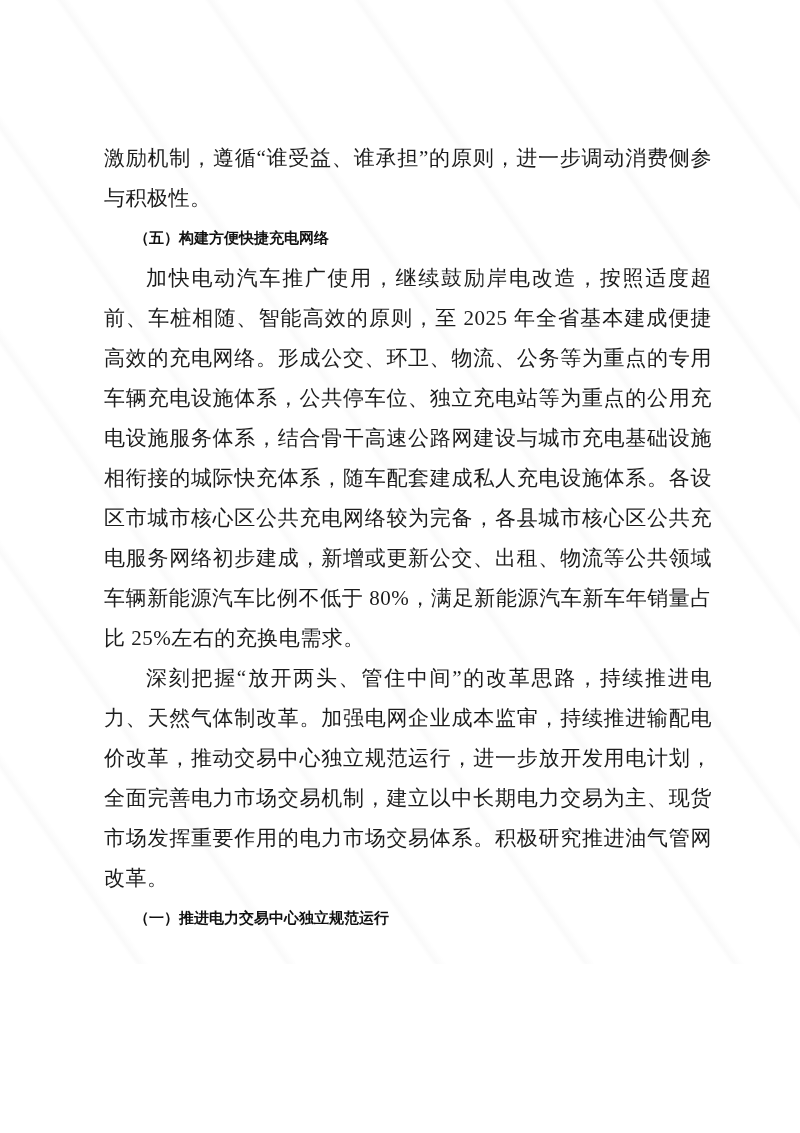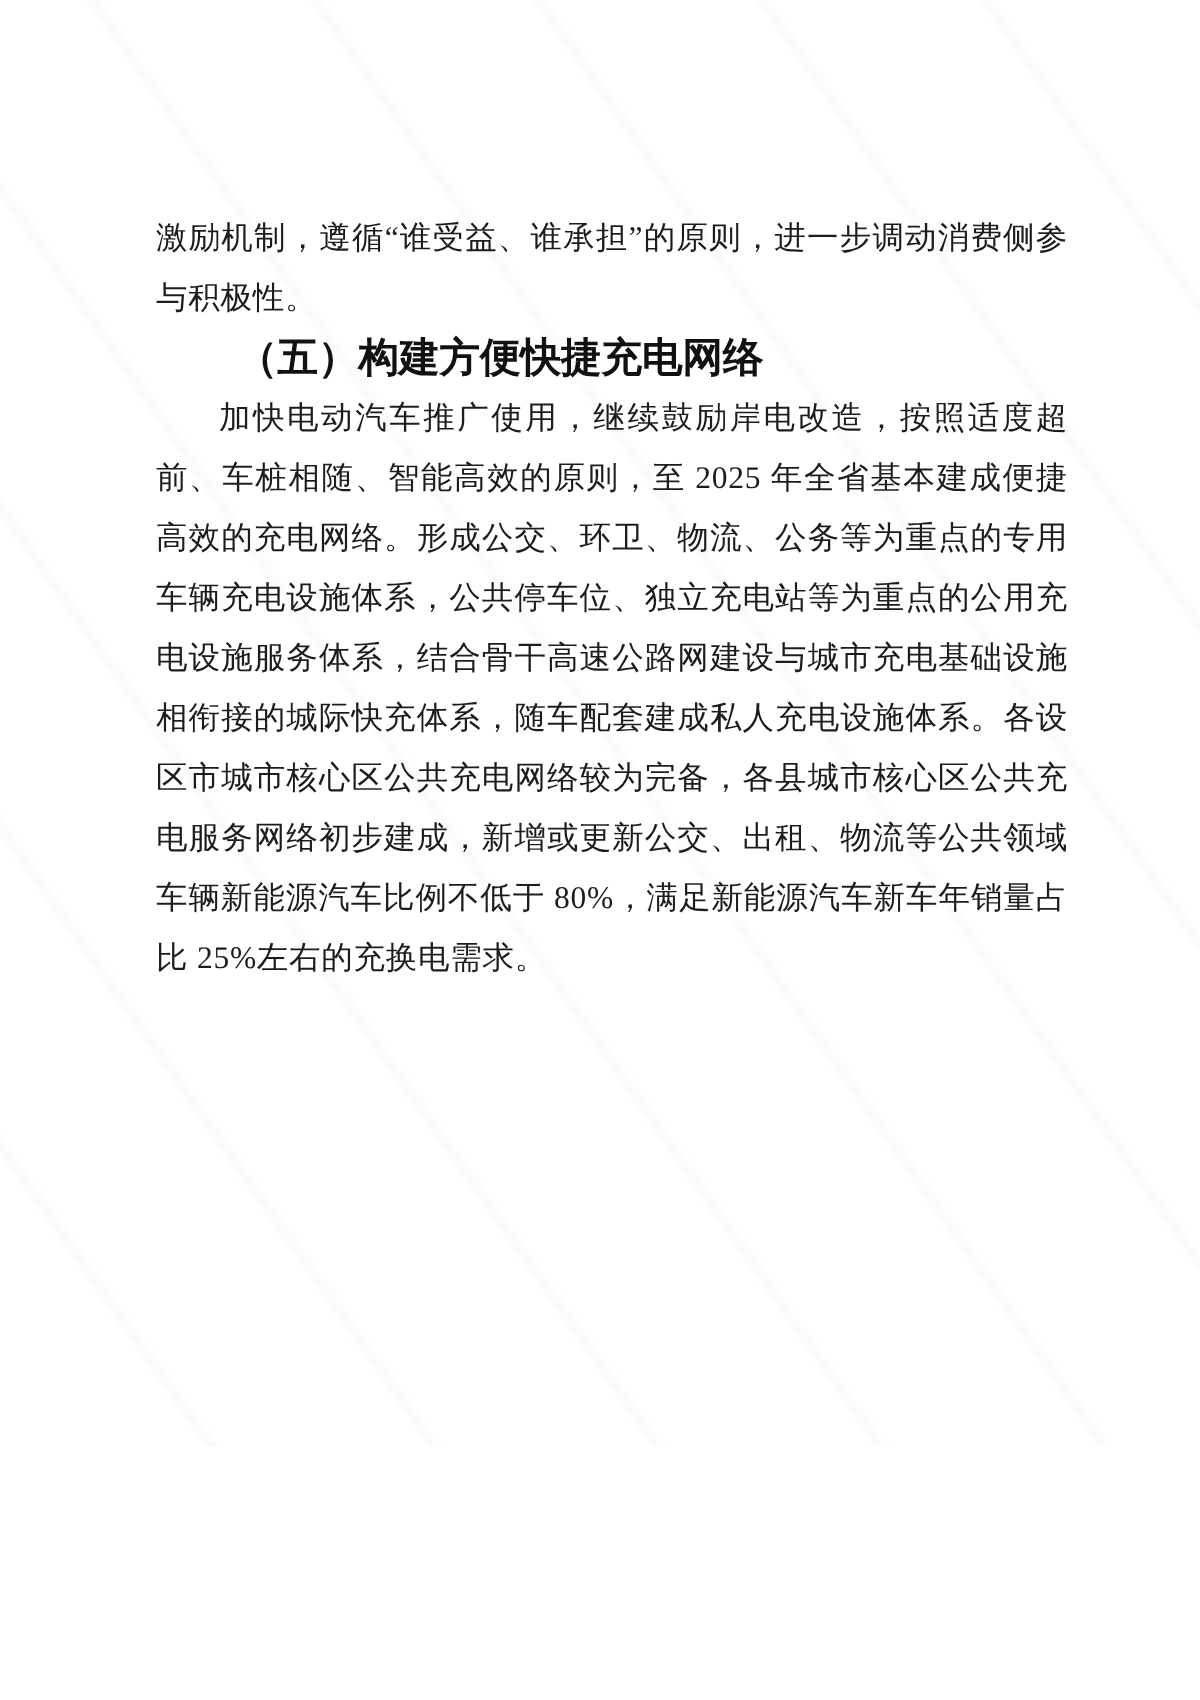--- a/index.html
+++ b/index.html
@@ -37,21 +37,21 @@
     line-height: 40px;
     text-align: justify;
     letter-spacing: 0.5px;
     color: #1c1c1c;
   }
   .content p.body.indent {
     text-indent: 2em;
   }
   .content h2.heading {
     margin: 0;
-    font-size: 27px;
+    font-size: 15px;
     line-height: 40px;
     font-weight: bold;
     text-indent: 2em;
     color: #111111;
     font-family: "Liberation Serif", serif;
   }
   .footer {
     position: absolute;
     top: 1014px;
     right: 92px;
@@ -71,19 +71,21 @@
 </style>
 </head>
 <body>
 
 <div class="page">
 
   <div class="content">
       <p class="body">激励机制，遵循“谁受益、谁承担”的原则，进一步调动消费侧参与积极性。</p>
       <h2 class="heading">（五）构建方便快捷充电网络</h2>
       <p class="body indent">加快电动汽车推广使用，继续鼓励岸电改造，按照适度超前、车桩相随、智能高效的原则，至 2025 年全省基本建成便捷高效的充电网络。形成公交、环卫、物流、公务等为重点的专用车辆充电设施体系，公共停车位、独立充电站等为重点的公用充电设施服务体系，结合骨干高速公路网建设与城市充电基础设施相衔接的城际快充体系，随车配套建成私人充电设施体系。各设区市城市核心区公共充电网络较为完备，各县城市核心区公共充电服务网络初步建成，新增或更新公交、出租、物流等公共领域车辆新能源汽车比例不低于 80%，满足新能源汽车新车年销量占比 25%左右的充换电需求。</p>
+      <p class="body indent">深刻把握“放开两头、管住中间”的改革思路，持续推进电力、天然气体制改革。加强电网企业成本监审，持续推进输配电价改革，推动交易中心独立规范运行，进一步放开发用电计划，全面完善电力市场交易机制，建立以中长期电力交易为主、现货市场发挥重要作用的电力市场交易体系。积极研究推进油气管网改革。</p>
+      <h2 class="heading">（一）推进电力交易中心独立规范运行</h2>
     </div>
 
   <div class="footer">
     <span class="dash">—</span><span class="num">31</span><span class="dash">—</span>
   </div>
 
 </div>
 
 </body></html>

